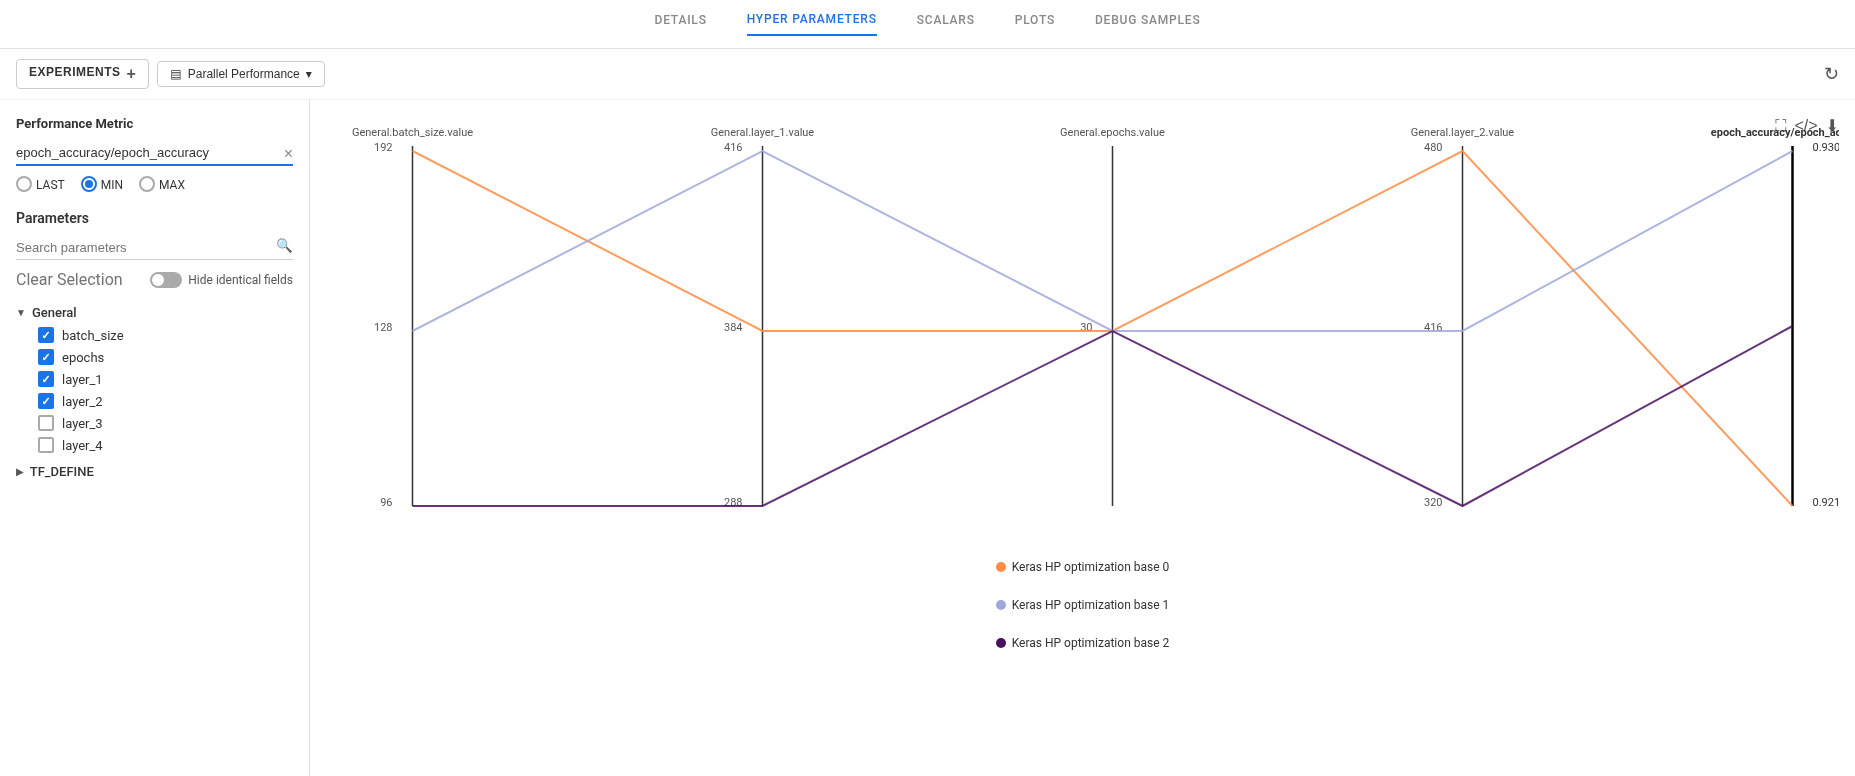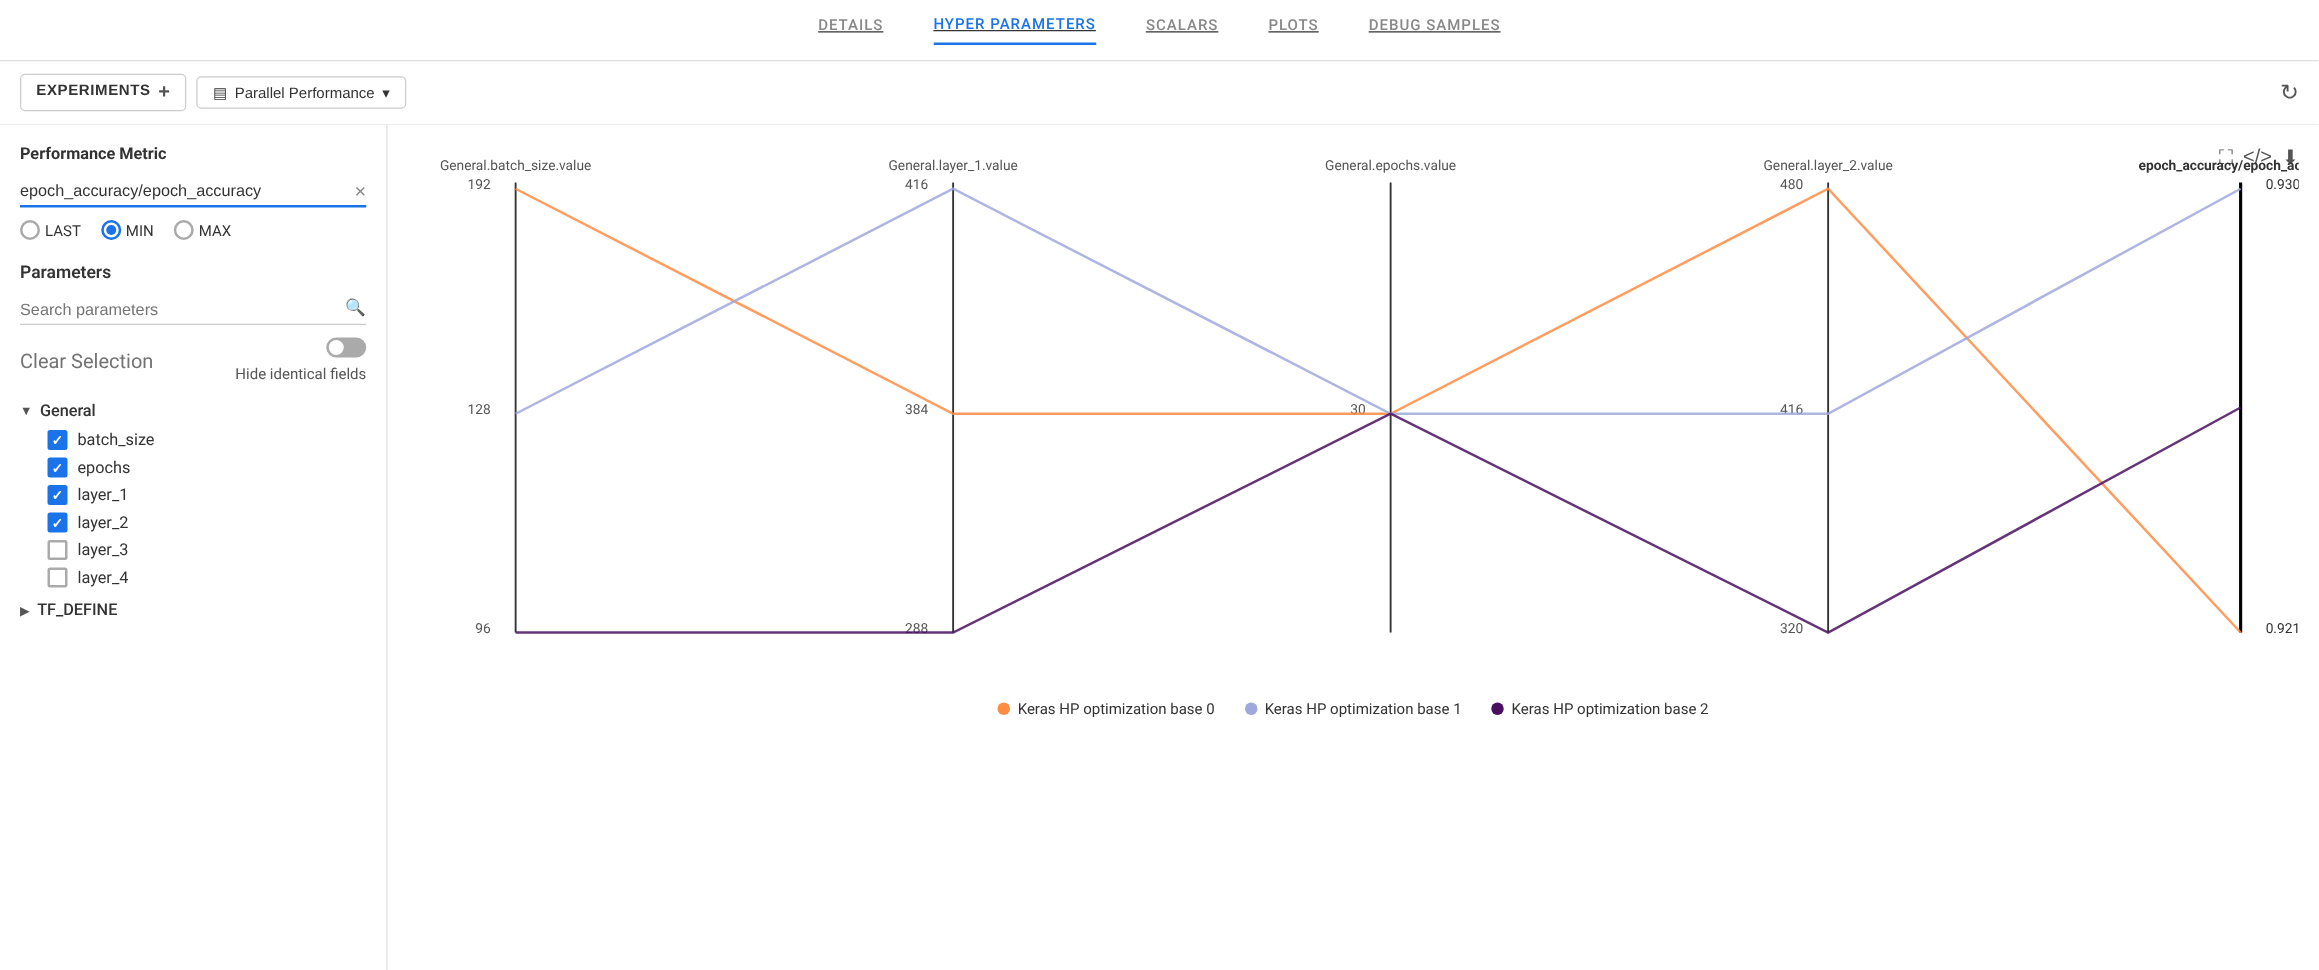--- a/index.html
+++ b/index.html
@@ -1,19 +1,19 @@
 <!DOCTYPE html>
 <html><head>
   <meta charset="utf-8">
   <style>
     * { box-sizing: border-box; margin: 0; padding: 0; }
     body { font-family: -apple-system, BlinkMacSystemFont, 'Segoe UI', Roboto, sans-serif; background: #fff; color: #333; font-size: 13px; }
 
     
-    .top-nav { display: flex; justify-content: center; align-items: center; gap: 40px; padding: 12px 0; border-bottom: 1px solid #e0e0e0; position: relative; text-decoration: underline; }
+    .top-nav { display: flex; justify-content: center; align-items: center; gap: 40px; padding: 12px 0; border-bottom: 1px solid #e0e0e0; position: relative; }
     .nav-tab { font-size: 12px; font-weight: 500; color: #888; letter-spacing: 0.8px; cursor: pointer; padding-bottom: 8px; text-transform: uppercase; }
     .nav-tab.active { color: #1a73e8; border-bottom: 2px solid #1a73e8; }
 
     
     .toolbar { display: flex; align-items: center; padding: 10px 16px; gap: 8px; border-bottom: 1px solid #f0f0f0; }
     .btn-experiments { display: flex; align-items: flex-start; gap: 6px; border: 1px solid #ccc; border-radius: 4px; padding: 5px 12px; font-size: 12px; font-weight: 600; cursor: pointer; background: #fff; color: #333; letter-spacing: 0.5px; }
     .btn-experiments .plus { font-size: 16px; color: #555; }
     .btn-parallel { display: flex; align-items: center; gap: 6px; border: 1px solid #ccc; border-radius: 4px; padding: 5px 12px; font-size: 12px; cursor: pointer; background: #fff; color: #333; }
     .toolbar-right { margin-left: auto; }
     .refresh-btn { border: none; background: none; cursor: pointer; font-size: 18px; color: #555; }
@@ -35,21 +35,21 @@
     .radio-circle.selected::after { content: ''; width: 8px; height: 8px; border-radius: 50%; background: #1a73e8; }
 
     .params-section { margin-top: 4px; }
     .params-header { font-size: 14px; font-weight: 600; color: #333; margin-bottom: 10px; }
     .search-params-wrap { position: relative; margin-bottom: 10px; }
     .search-params-input { width: 100%; border: none; border-bottom: 1px solid #ccc; padding: 4px 28px 4px 0; font-size: 13px; outline: none; color: #333; }
     .search-icon-btn { position: absolute; right: 0; top: 2px; background: none; border: none; cursor: pointer; color: #888; }
 
     .clear-hide-row { display: flex; align-items: center; justify-content: space-between; margin-bottom: 12px; }
     .clear-selection { font-size: 16px; color: #737373; cursor: pointer; }
-    .toggle-label { display: flex; align-items: flex-end; gap: 6px; font-size: 12px; color: #555; flex-direction: column; }
+    .toggle-label { display: flex; align-items: center; gap: 6px; font-size: 12px; color: #555; }
     .toggle-switch { width: 32px; height: 16px; background: #aaa; border-radius: 8px; position: relative; cursor: pointer; }
     .toggle-knob { position: absolute; top: 2px; left: 2px; width: 12px; height: 12px; background: #fff; border-radius: 50%; transition: left 0.2s; }
 
     .group-item { margin-bottom: 4px; }
     .group-header { display: flex; align-items: center; gap: 6px; cursor: pointer; padding: 4px 0; font-size: 13px; font-weight: 500; color: #333; }
     .chevron-icon { font-size: 10px; color: #555; }
     .param-item { display: flex; align-items: center; gap: 8px; padding: 3px 0 3px 22px; font-size: 13px; cursor: pointer; }
     .checkbox { width: 16px; height: 16px; border: 2px solid #1a73e8; border-radius: 2px; background: #1a73e8; display: flex; align-items: center; justify-content: center; flex-shrink: 0; }
     .checkbox.unchecked { background: #fff; border-color: #aaa; }
     .checkbox-check { color: #fff; font-size: 11px; font-weight: bold; }
@@ -58,21 +58,21 @@
     .content-area { flex: 1; padding: 16px; position: relative; overflow: hidden; }
     .chart-title { text-align: center; font-size: 15px; font-weight: 600; color: #1a237e; margin-bottom: 20px; }
     .chart-actions { position: absolute; top: 16px; right: 16px; display: flex; gap: 8px; }
     .chart-action-btn { background: none; border: none; cursor: pointer; color: #555; font-size: 16px; }
 
     
     .chart-container { width: 100%; height: 420px; position: relative; }
     .chart-svg { width: 100%; height: 100%; }
 
     
-    .legend { display: flex; align-items: center; gap: 24px; justify-content: center; margin-top: 24px; }
+    .legend { display: flex; align-items: center; gap: 24px; justify-content: center; margin-top: 24px; flex-direction: column; }
     .legend-item { display: flex; align-items: center; gap: 6px; font-size: 12px; color: #333; }
     .legend-dot { width: 10px; height: 10px; border-radius: 50%; }
   </style>
 </head>
 <body>
 
 <nav class="top-nav">
   <span class="nav-tab">DETAILS</span>
   <span class="nav-tab active">HYPER PARAMETERS</span>
   <span class="nav-tab">SCALARS</span>

